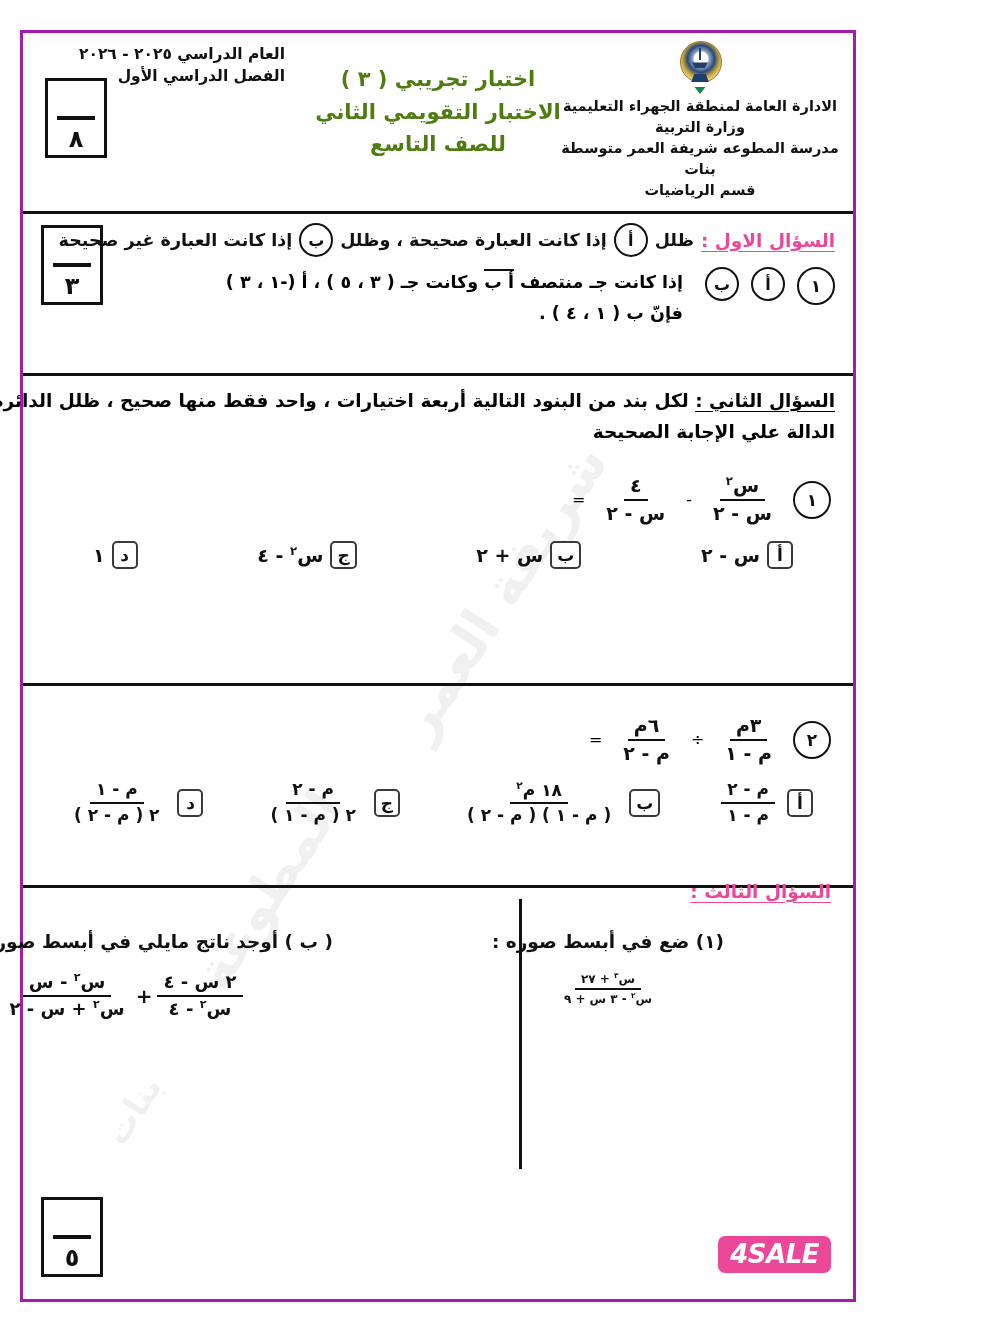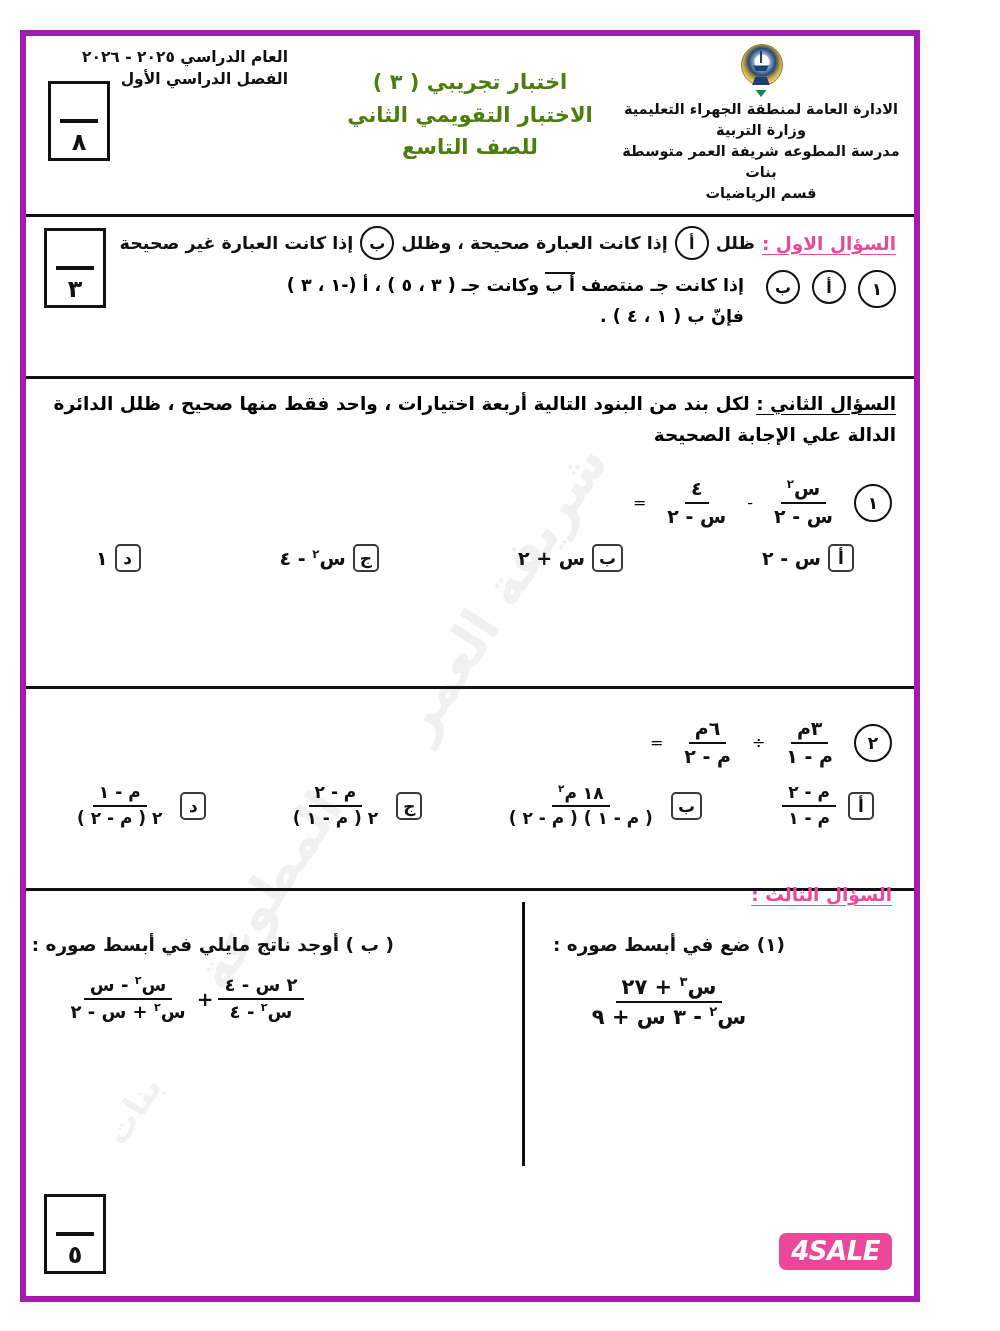--- a/index.html
+++ b/index.html
@@ -16,23 +16,23 @@
     height: 1331px;
     margin: 0 auto;
     background: #ffffff;
     overflow: hidden;
   }
   
   .frame {
     position: absolute;
     left: 20px;
     top: 30px;
-    width: 900px;
+    width: 836px;
     height: 1272px;
-    border: 6px solid #a21caf;
+    border: 3px solid #a21caf;
     box-sizing: border-box;
   }
   .hline {
     position: absolute;
     left: 0;
     width: 100%;
     border-top: 3px solid #111;
   }
   
   .wm {
@@ -546,21 +546,21 @@
 
     <div id="q3-block">
 
       <div class="q3-title sec-title">السؤال الثالث :</div>
 
       <div class="q3-divider"></div>
 
       <div class="q3-part q3-part-a">
         <div>(١)   ضع في أبسط صوره :</div>
         <div class="q3-expr">
-          <span class="frac" style="font-size:21px">
+          <span class="frac" style="font-size:12px">
             <span class="num">س<sup class="exp">٣</sup> + ٢٧</span>
             <span class="den">س<sup class="exp">٢</sup> - ٣ س + ٩</span>
           </span>
         </div>
       </div>
 
       <div class="q3-part q3-part-b">
         <div>( ب ) أوجد ناتج مايلي في أبسط صوره :</div>
         <div class="q3-expr">
           <span class="frac" style="font-size:18px">

